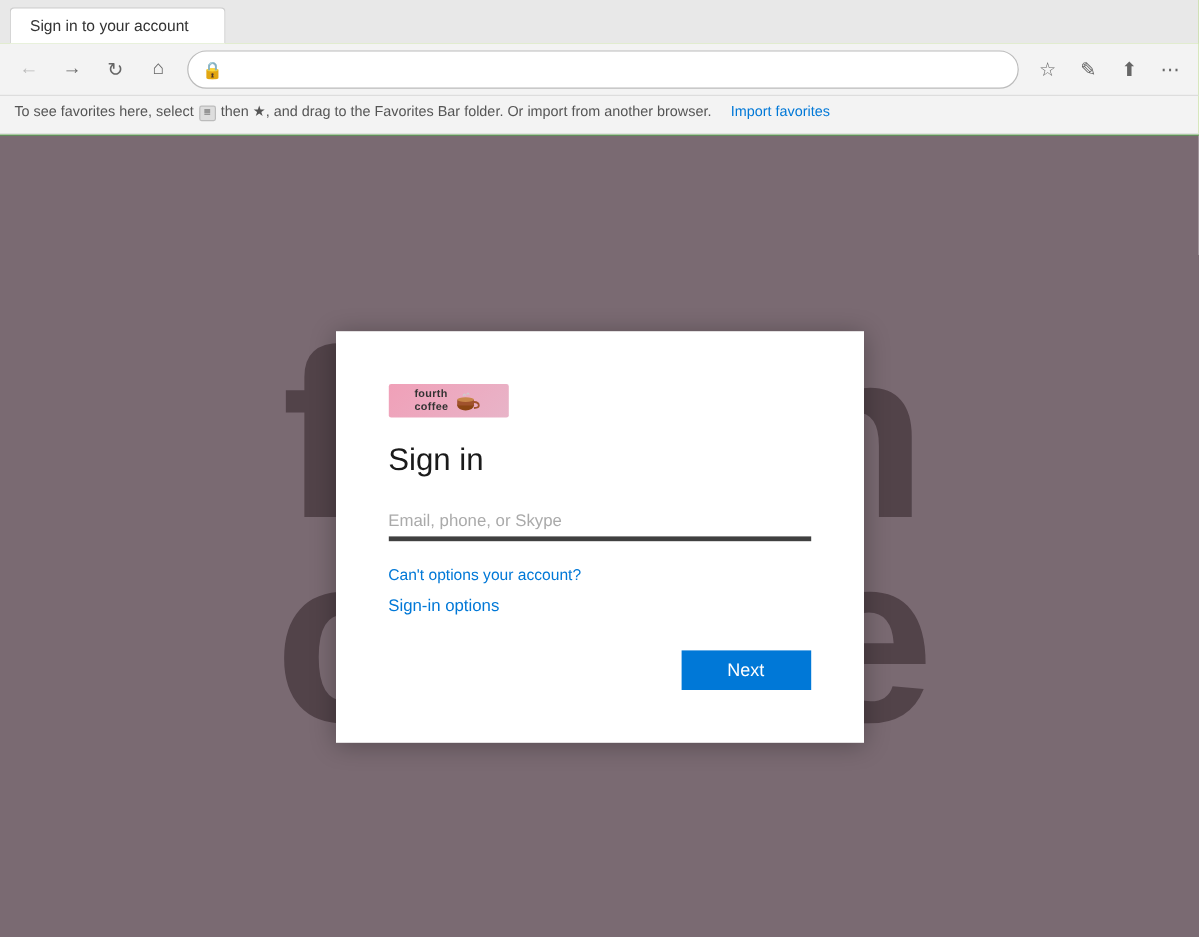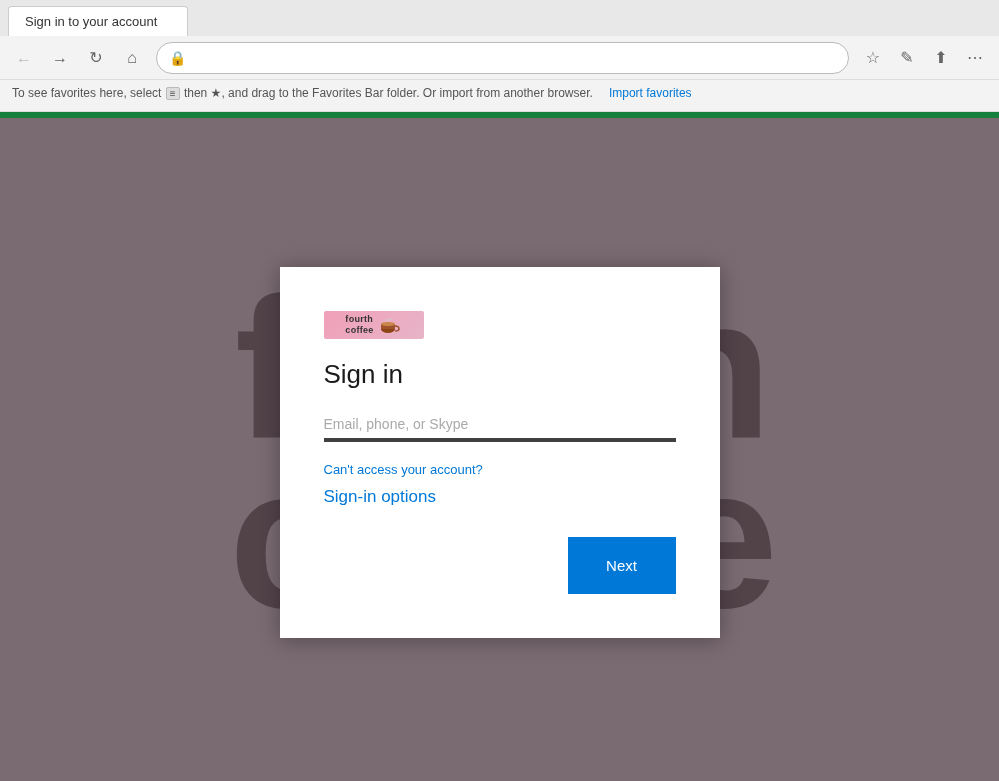--- a/index.html
+++ b/index.html
@@ -1,21 +1,21 @@
 <!DOCTYPE html>
 <html><head>
   <meta charset="utf-8">
   <style>
     * { box-sizing: border-box; margin: 0; padding: 0; }
     body { font-family: 'Segoe UI', Arial, sans-serif; width: 999px; height: 781px; overflow: hidden; background: #fff; }
 
     
     .browser-chrome {
       background: #84cc16;
-      border-bottom: 6px solid #15803d;
+      border-bottom: 1px solid #15803d;
     }
 
     .tab-bar {
       height: 36px;
       background: #e8e8e8;
       display: flex;
       align-items: flex-end;
       padding: 0 8px;
     }
 
@@ -224,36 +224,36 @@
       color: #0078d7;
       font-size: 13px;
       text-decoration: none;
       margin-bottom: 10px;
       cursor: pointer;
     }
 
     .signin-options-link {
       display: block;
       color: #0078d7;
-      font-size: 17px;
+      font-size: 14px;
       text-decoration: none;
       margin-bottom: 30px;
       cursor: pointer;
     }
 
     .next-btn-row {
       display: flex;
       justify-content: flex-end;
     }
 
     .next-btn {
       background: #0078d7;
       color: #fff;
       border: none;
-      padding: 20px 28px;
+      padding: 8px 28px;
       font-size: 15px;
       cursor: pointer;
       min-width: 108px;
     }
   </style>
 </head>
 <body>
 
 <div class="browser-chrome">
 
@@ -330,21 +330,21 @@
         </svg>
       </div>
 
       
       <h1 class="signin-title">Sign in</h1>
 
       
       <input class="email-input" type="text" placeholder="Email, phone, or Skype" style="">
 
       
-      <a class="cant-access-link">Can't access your account?</a>
+      <a class="cant-access-link">Can't options your account?</a>
 
       
       <a class="signin-options-link">Sign-in options</a>
 
       
       <div class="next-btn-row">
         <button class="next-btn">Next</button>
       </div>
 
     </div>

